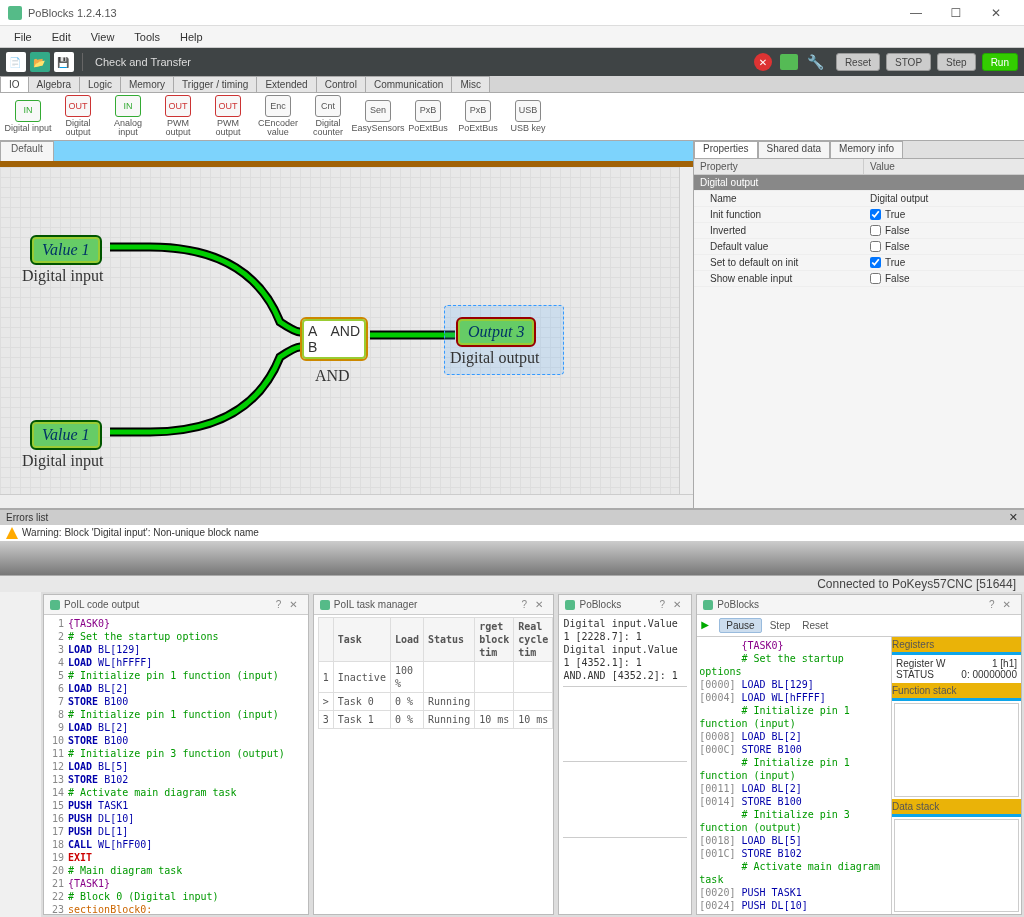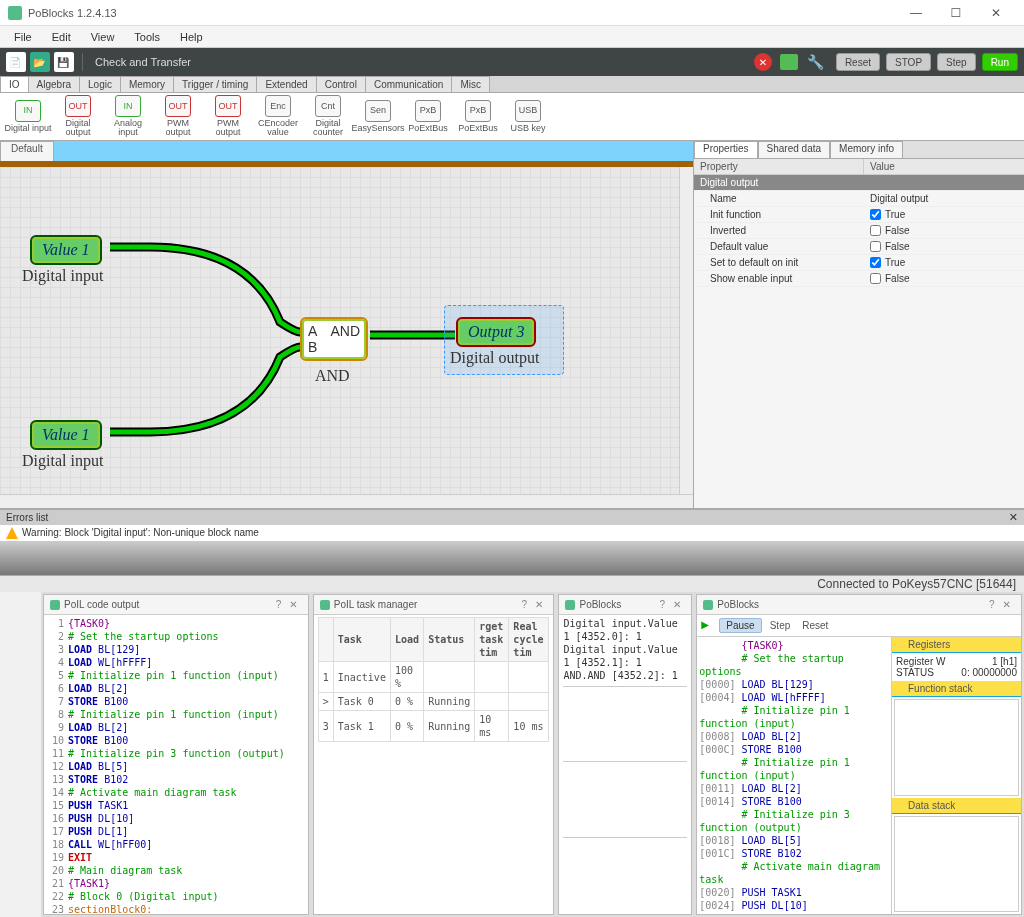--- a/index.html
+++ b/index.html
@@ -107,21 +107,21 @@
 .tasktbl th { background:#f5f5f5;}
 
 
 .dbg-tool { height:22px; border-bottom:1px solid #ccc; display:flex; align-items:center; gap:4px; padding:0 4px; font-size:10px;}
 .dbg-tool .play{ width:14px; height:14px; color:#0a0;}
 .dbg-tool .btn { padding:1px 6px; background:#cde; border:1px solid #9bd; border-radius:2px;}
 .dbg-tool .lbl { padding:1px 4px; color:#555;}
 .dbg-body { flex:1; display:flex; min-height:0;}
 .dbg-code { flex:1; overflow:auto; font-family:Consolas,monospace; font-size:10px; line-height:1.3; padding:2px;}
 .dbg-side { width:130px; border-left:1px solid #ccc; display:flex; flex-direction:column; font-size:10px;}
-.dbg-side .sec-title{ background:#fde047; padding:2px 16px; border-bottom:1px solid #0ea5e9; color:#555;}
+.dbg-side .sec-title{ background:#eab308; padding:2px 0; border-bottom:3px solid #0ea5e9; color:#555;}
 .dbg-side .sec-body{ padding:3px 4px; flex:0 0 auto;}
 .dbg-side .stackbox{ flex:1; border:1px solid #ccc; margin:2px;}
 </style>
 </head>
 <body>
 
 <div class="titlebar">
   <div class="icon"></div>
   <div class="title">PoBlocks 1.2.4.13</div>
   <div class="winbtn">—</div>
@@ -336,21 +336,21 @@
           <span class="btn">✕</span>
         </div>
       <div class="pbody">
         <table class="tasktbl" id="tasktbl">
             <tbody>
               <tr>
                 <th></th>
                 <th>Task</th>
                 <th>Load</th>
                 <th>Status</th>
-                <th>rget task tim</th>
+                <th>rget block tim</th>
                 <th>Real cycle tim</th>
               </tr>
               <tr>
                 <td>1</td>
                 <td>Inactive</td>
                 <td>100 %</td>
                 <td></td>
                 <td></td>
                 <td></td>
               </tr>
@@ -378,21 +378,21 @@
     <div class="panel" style="flex:0.55;">
       <div class="ptitle">
           <div class="picon"></div>
           <span>PoBlocks</span>
           <div class="spacer"></div>
           <span class="btn">?</span>
           <span class="btn">✕</span>
         </div>
       <div class="pbody" id="p3body" style="display:flex; flex-direction:column;">
         <div id="p3lines" style="border-bottom:1px solid #ccc; padding-bottom:4px;">
-            <div>Digital input.Value 1 [4352.0]: 1</div>
+            <div>Digital input.Value 1 [2228.7]: 1</div>
             <div>Digital input.Value 1 [4352.1]: 1</div>
             <div>AND.AND [4352.2]: 1</div>
           </div>
         <div style="flex:1; border-bottom:1px solid #ccc; min-height:60px;"></div>
         <div style="flex:1; border-bottom:1px solid #ccc; min-height:60px;"></div>
         <div style="flex:1; min-height:60px;"></div>
       </div>
     </div>
 
     <div class="panel" style="flex:1.35;">

